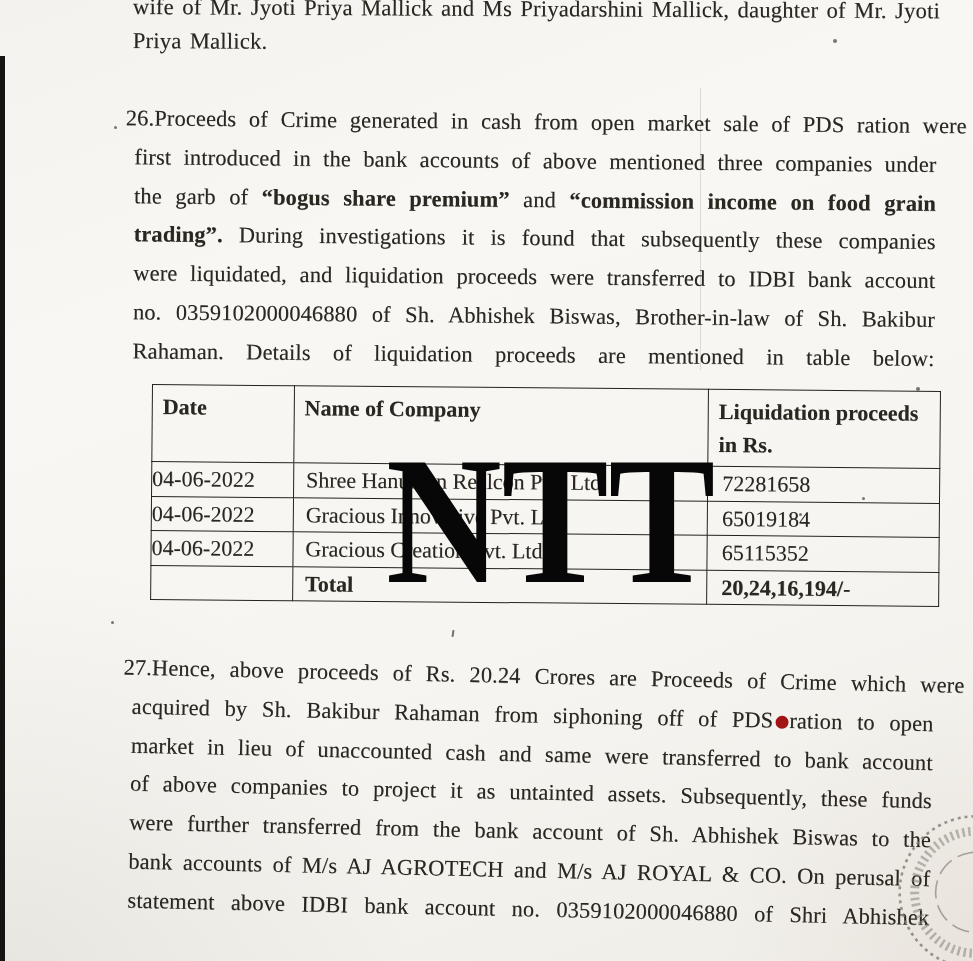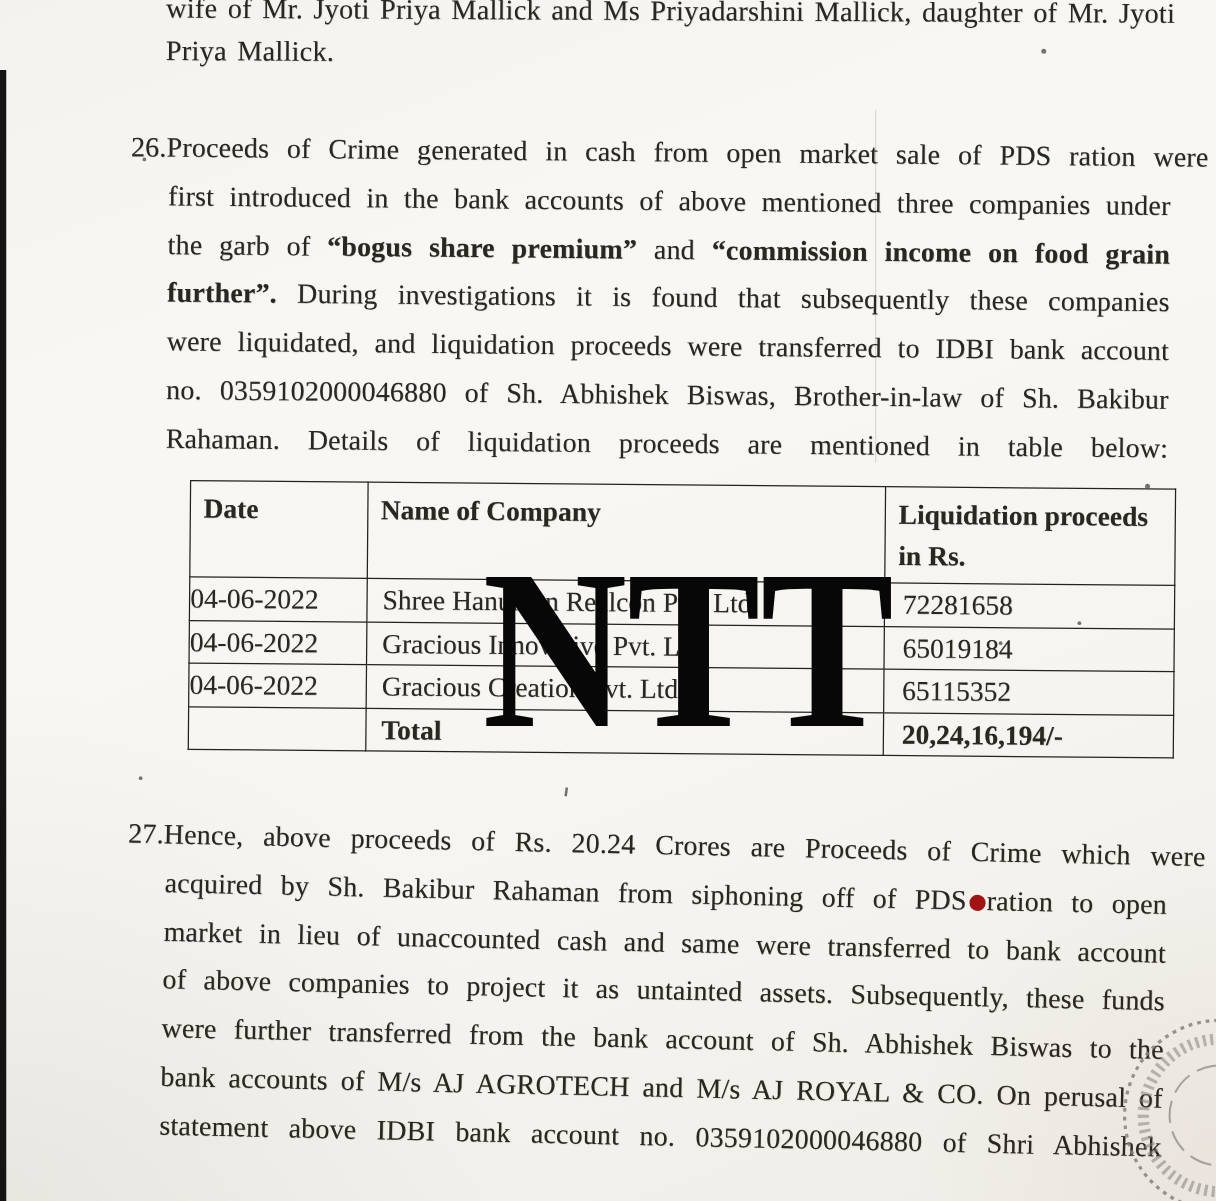--- a/index.html
+++ b/index.html
@@ -27,21 +27,21 @@
   .p26{left:105px;top:99px;transform:rotate(0.55deg);transform-origin:0 0;}
   .p27{left:103px;top:648px;transform:rotate(1.25deg);transform-origin:0 0;}
   .pline{
     width:832px;padding-left:30px;height:38.8px;line-height:38.8px;
     white-space:nowrap;text-align:justify;text-align-last:justify;
     font-size:22.4px;word-spacing:1.5px;letter-spacing:0.15px;
     text-shadow:0.3px 0.3px 0.6px rgba(43,39,30,0.4);
   }
   .pline.first{width:862px;padding-left:0;}
   .b{font-weight:bold;}
-  .pnum{font-weight:normal;}
+  .pnum{font-weight:normal;margin-left:21px;}
   .red-dot{display:inline-block;width:13px;height:13px;border-radius:50%;
            vertical-align:-1px;margin:0 1px 0 2px;}
   
   .tablewrap{position:absolute;left:152px;top:384px;width:789px;
              transform:rotate(0.5deg);transform-origin:0 0;}
   table{border-collapse:collapse;width:100%;font-size:22px;
         text-shadow:0.3px 0.3px 0.6px rgba(43,39,30,0.35);}
   th,td{border:1.7px solid #24221c;}
   th{font-weight:bold;text-align:left;vertical-align:top;padding:5px 10px;line-height:33px;}
   td{padding:3px 10px;height:31px;line-height:1.25;vertical-align:middle;}
@@ -72,21 +72,21 @@
 
   <div class="intro">
     <div class="iline">wife of Mr. Jyoti Priya Mallick and Ms Priyadarshini Mallick, daughter of Mr. Jyoti</div>
     <div class="iline">Priya Mallick.</div>
   </div>
 
   <div class="para p26">
     <div class="pline first"><span class="pnum">26.</span><span>Proceeds of Crime generated in cash from open market sale of PDS ration were</span></div>
     <div class="pline"><span>first introduced in the bank accounts of above mentioned three companies under</span></div>
     <div class="pline"><span>the garb of </span><span class="b">“bogus share premium”</span><span> and </span><span class="b">“commission income on food grain</span></div>
-    <div class="pline"><span class="b">further”.</span><span> During investigations it is found that subsequently these companies</span></div>
+    <div class="pline"><span class="b">trading”.</span><span> During investigations it is found that subsequently these companies</span></div>
     <div class="pline"><span>were liquidated, and liquidation proceeds were transferred to IDBI bank account</span></div>
     <div class="pline"><span>no. 0359102000046880 of Sh. Abhishek Biswas, Brother-in-law of Sh. Bakibur</span></div>
     <div class="pline"><span>Rahaman. Details of liquidation proceeds are mentioned in table below:</span></div>
   </div>
 
   <div class="tablewrap">
     <table>
       <colgroup>
           <col class="c-date">
           <col class="c-name">

